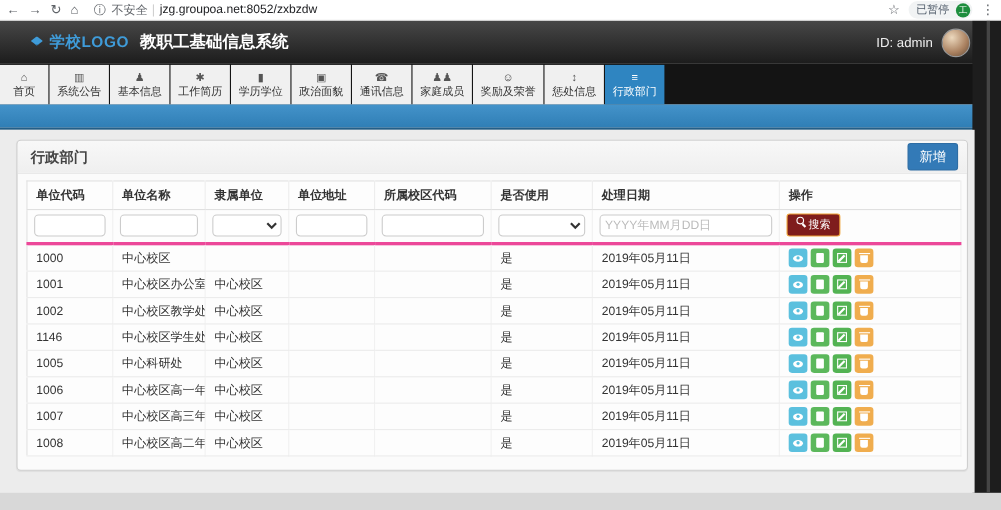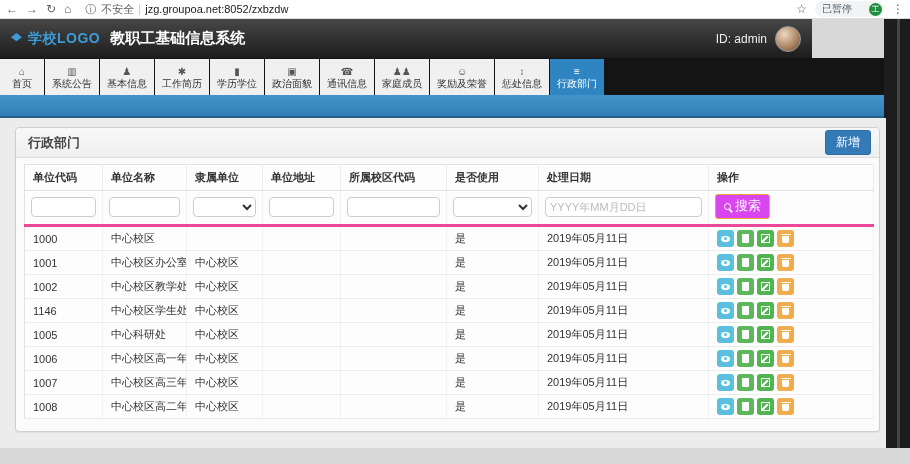--- a/index.html
+++ b/index.html
@@ -9,30 +9,30 @@
     background:#d8d8d8; position:relative; overflow:hidden; font-size:12px;
   }
 
   
   .browser-bar{position:absolute;top:0;left:0;width:910px;height:19px;background:#fff;
     border-bottom:1px solid #dcdcdc;display:flex;align-items:center;padding:0 6px;gap:8px;}
   .nav-ic{color:#5f6368;font-size:12px;line-height:1;cursor:pointer;}
   .addr{display:flex;align-items:center;gap:5px;color:#5f6368;font-size:11px;flex:1;margin-left:6px;}
   .addr .sep{width:1px;height:11px;background:#d0d0d0;}
   .addr .url{color:#202124;}
-  .chip{display:flex;align-items:flex-end;gap:17px;background:#f1f3f4;border-radius:9px;
+  .chip{display:flex;align-items:flex-end;gap:6px;background:#f1f3f4;border-radius:9px;
     padding:1px 2px 1px 7px;color:#4e5a68;font-size:10px;}
   .chip-avatar{width:13px;height:13px;border-radius:50%;background:#1e8e3e;color:#fff;
     font-size:8px;display:flex;align-items:center;justify-content:center;}
   .b-right{display:flex;align-items:center;gap:8px;}
 
   
-  .app-header{position:absolute;top:19px;left:0;width:812px;height:39px;
+  .app-header{position:absolute;top:19px;left:0;width:910px;height:39px;
     background:linear-gradient(#474747,#1c1c1c);display:flex;align-items:center;
-    justify-content:space-between;padding:0 11px;}
+    justify-content:space-between;padding:0 28px;}
   .brand{display:flex;align-items:center;gap:6px;}
   .cap{width:11px;height:11px;background:#3f9bd8;clip-path:polygon(50% 0,100% 38%,50% 76%,0 38%);
     position:relative;}
   .cap::after{content:"";position:absolute;left:3px;top:7px;width:5px;height:4px;background:#2f7eb5;}
   .logo-text{color:#3f9bd8;font-weight:bold;font-size:14px;letter-spacing:0.5px;}
   .app-title{color:#fff;font-weight:bold;font-size:15px;margin-left:4px;}
   .hdr-right{display:flex;align-items:center;gap:8px;}
   .user-id{color:#eee;font-size:12px;text-align:right;}
   .avatar{width:26px;height:26px;border-radius:50%;border:1px solid #999;
     background:radial-gradient(circle at 35% 30%, #ecd8bd, #a9805f 60%, #5f4a38);}
@@ -71,22 +71,22 @@
   table{width:100%;border-collapse:collapse;font-size:11px;color:#333;background:#fdfdfd;
     border:1px solid #e2e2e2;table-layout:fixed;}
   th{text-align:left;font-weight:bold;padding:5px 8px;border-bottom:1px solid #e0e0e0;
     border-right:1px solid #ededed;white-space:nowrap;overflow:hidden;}
   td{border-right:1px solid #f1f1f1;border-bottom:1px solid #ececec;padding:3px 8px;
     white-space:nowrap;overflow:hidden;}
   tr.filter-row td{padding:3px 6px 5px;border-bottom:3px solid #ec4899;}
   .f-input,.f-select{width:100%;height:20px;border:1px solid #ccc;border-radius:4px;
     font-size:11px;padding:0 4px;background:#fff;color:#333;font-family:inherit;}
   .f-input::placeholder{color:#bbb;}
-  .search-btn{background:#d946ef;border:1px solid #eea236;color:#fff;font-size:13px;
-    padding:2px 8px 3px;border-radius:3px;display:inline-flex;align-items:center;gap:4px;cursor:pointer;}
+  .search-btn{background:#7f1d1d;border:1px solid #eea236;color:#fff;font-size:10px;
+    padding:2px 8px 3px;border-radius:3px;display:inline-flex;gap:4px;cursor:pointer;}
   .i-mag{width:7px;height:7px;border:1.5px solid #fff;border-radius:50%;position:relative;display:inline-block;}
   .i-mag::after{content:"";position:absolute;width:4px;height:1.5px;background:#fff;
     transform:rotate(45deg);top:6px;left:4px;}
 
   .act-btn{width:17px;height:17px;border-radius:3px;border:none;display:inline-flex;
     align-items:center;justify-content:center;margin-right:3px;cursor:pointer;vertical-align:middle;}
   .bg-view{background:#5bc0de;} .bg-file{background:#5cb85c;}
   .bg-edit{background:#53b353;} .bg-del{background:#f0ad4e;}
   .i-eye{width:9px;height:6px;background:#fff;border-radius:50%;position:relative;}
   .i-eye::after{content:"";position:absolute;width:3px;height:3px;background:#5bc0de;

